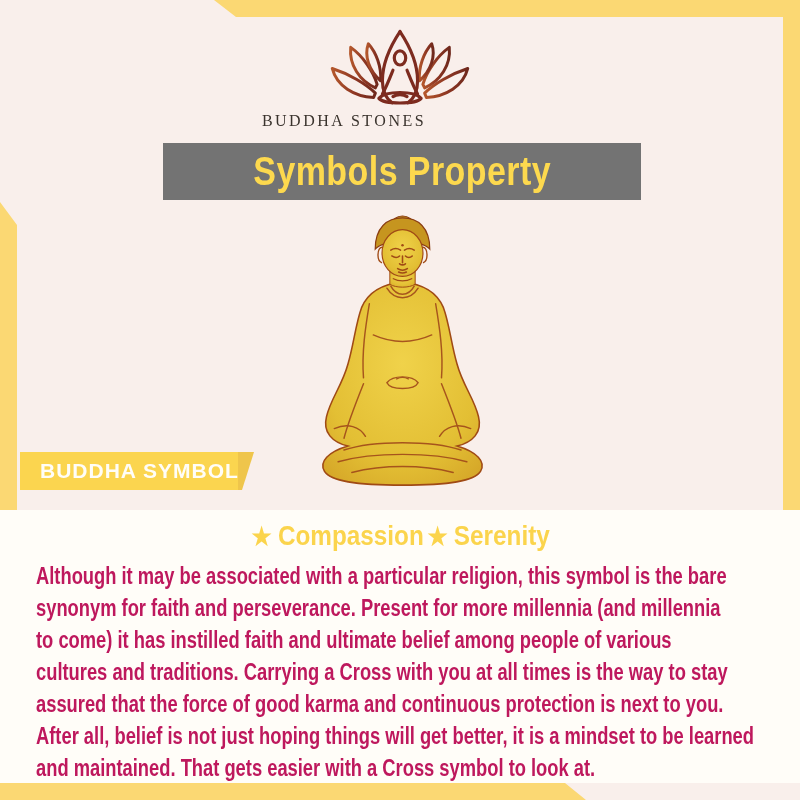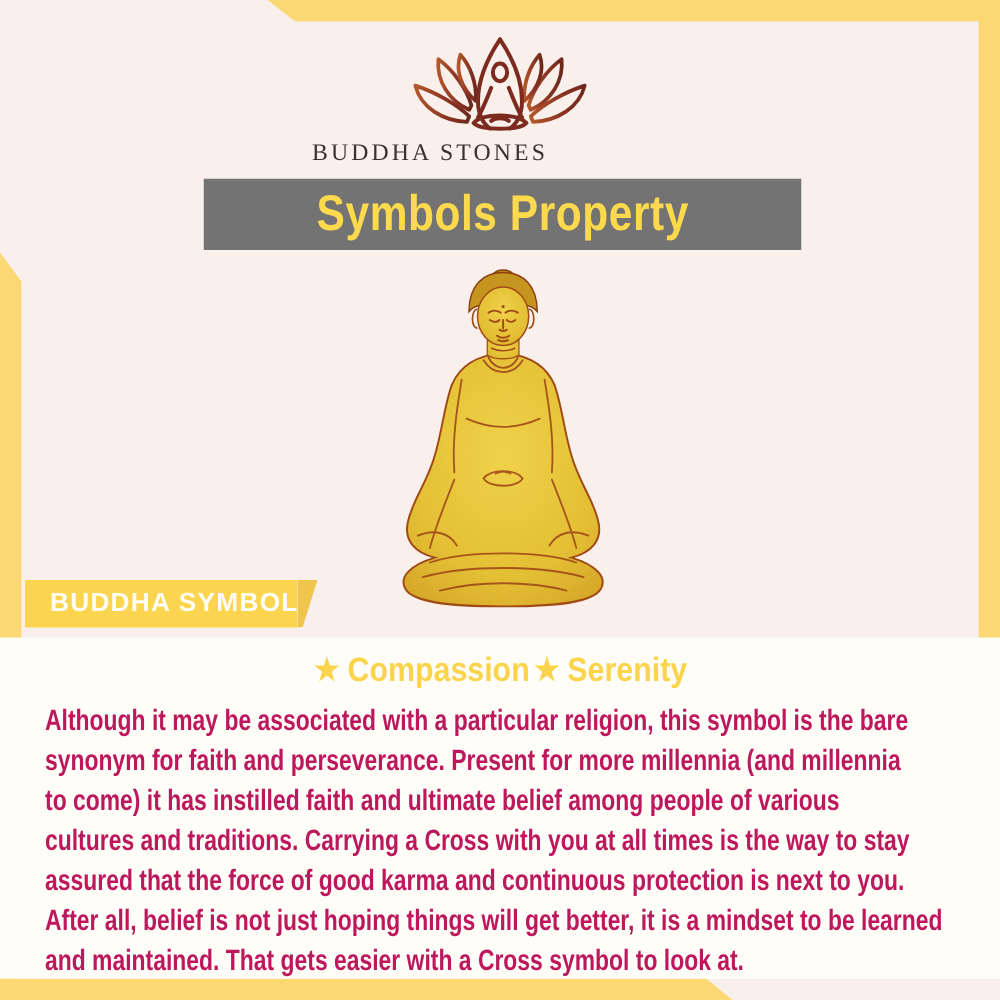--- a/index.html
+++ b/index.html
@@ -9,35 +9,35 @@
     background:#f9efeb;
     overflow:hidden;
     font-family:"Liberation Sans", sans-serif;
   }
   .frame-svg{position:absolute;left:0;top:0;width:800px;height:800px;pointer-events:none;}
   .logo{position:absolute;left:322px;top:28px;width:156px;height:88px;}
   .brand{
     position:absolute;left:0;top:112px;width:688px;
     text-align:center;
     font-family:"Liberation Serif", serif;
-    font-size:19px;letter-spacing:2.5px;color:#3a332d;
+    font-size:16px;letter-spacing:2.5px;color:#3a332d;
   }
   .title-bar{
     position:absolute;left:163px;top:143px;width:478px;height:57px;
     background:#737373;
     display:flex;align-items:center;justify-content:center;
   }
   .title-text{
     font-size:40px;font-weight:bold;color:#fdd94e;
     transform:scaleX(0.85);transform-origin:50% 50%;
     white-space:nowrap;letter-spacing:0.5px;
   }
   .buddha{position:absolute;left:305px;top:206px;width:195px;height:293px;}
   .ribbon{
-    position:absolute;left:20px;top:464px;height:20px;width:234px;
+    position:absolute;left:20px;top:452px;height:20px;width:234px;
   }
   .ribbon-main{
     position:absolute;left:0;top:0;width:218px;height:38px;
     background:#fbd54f;
     display:flex;align-items:center;
     padding-left:20px;box-sizing:border-box;
   }
   .ribbon-fold{
     position:absolute;left:218px;top:0;width:16px;height:38px;
     background:#efc54b;

